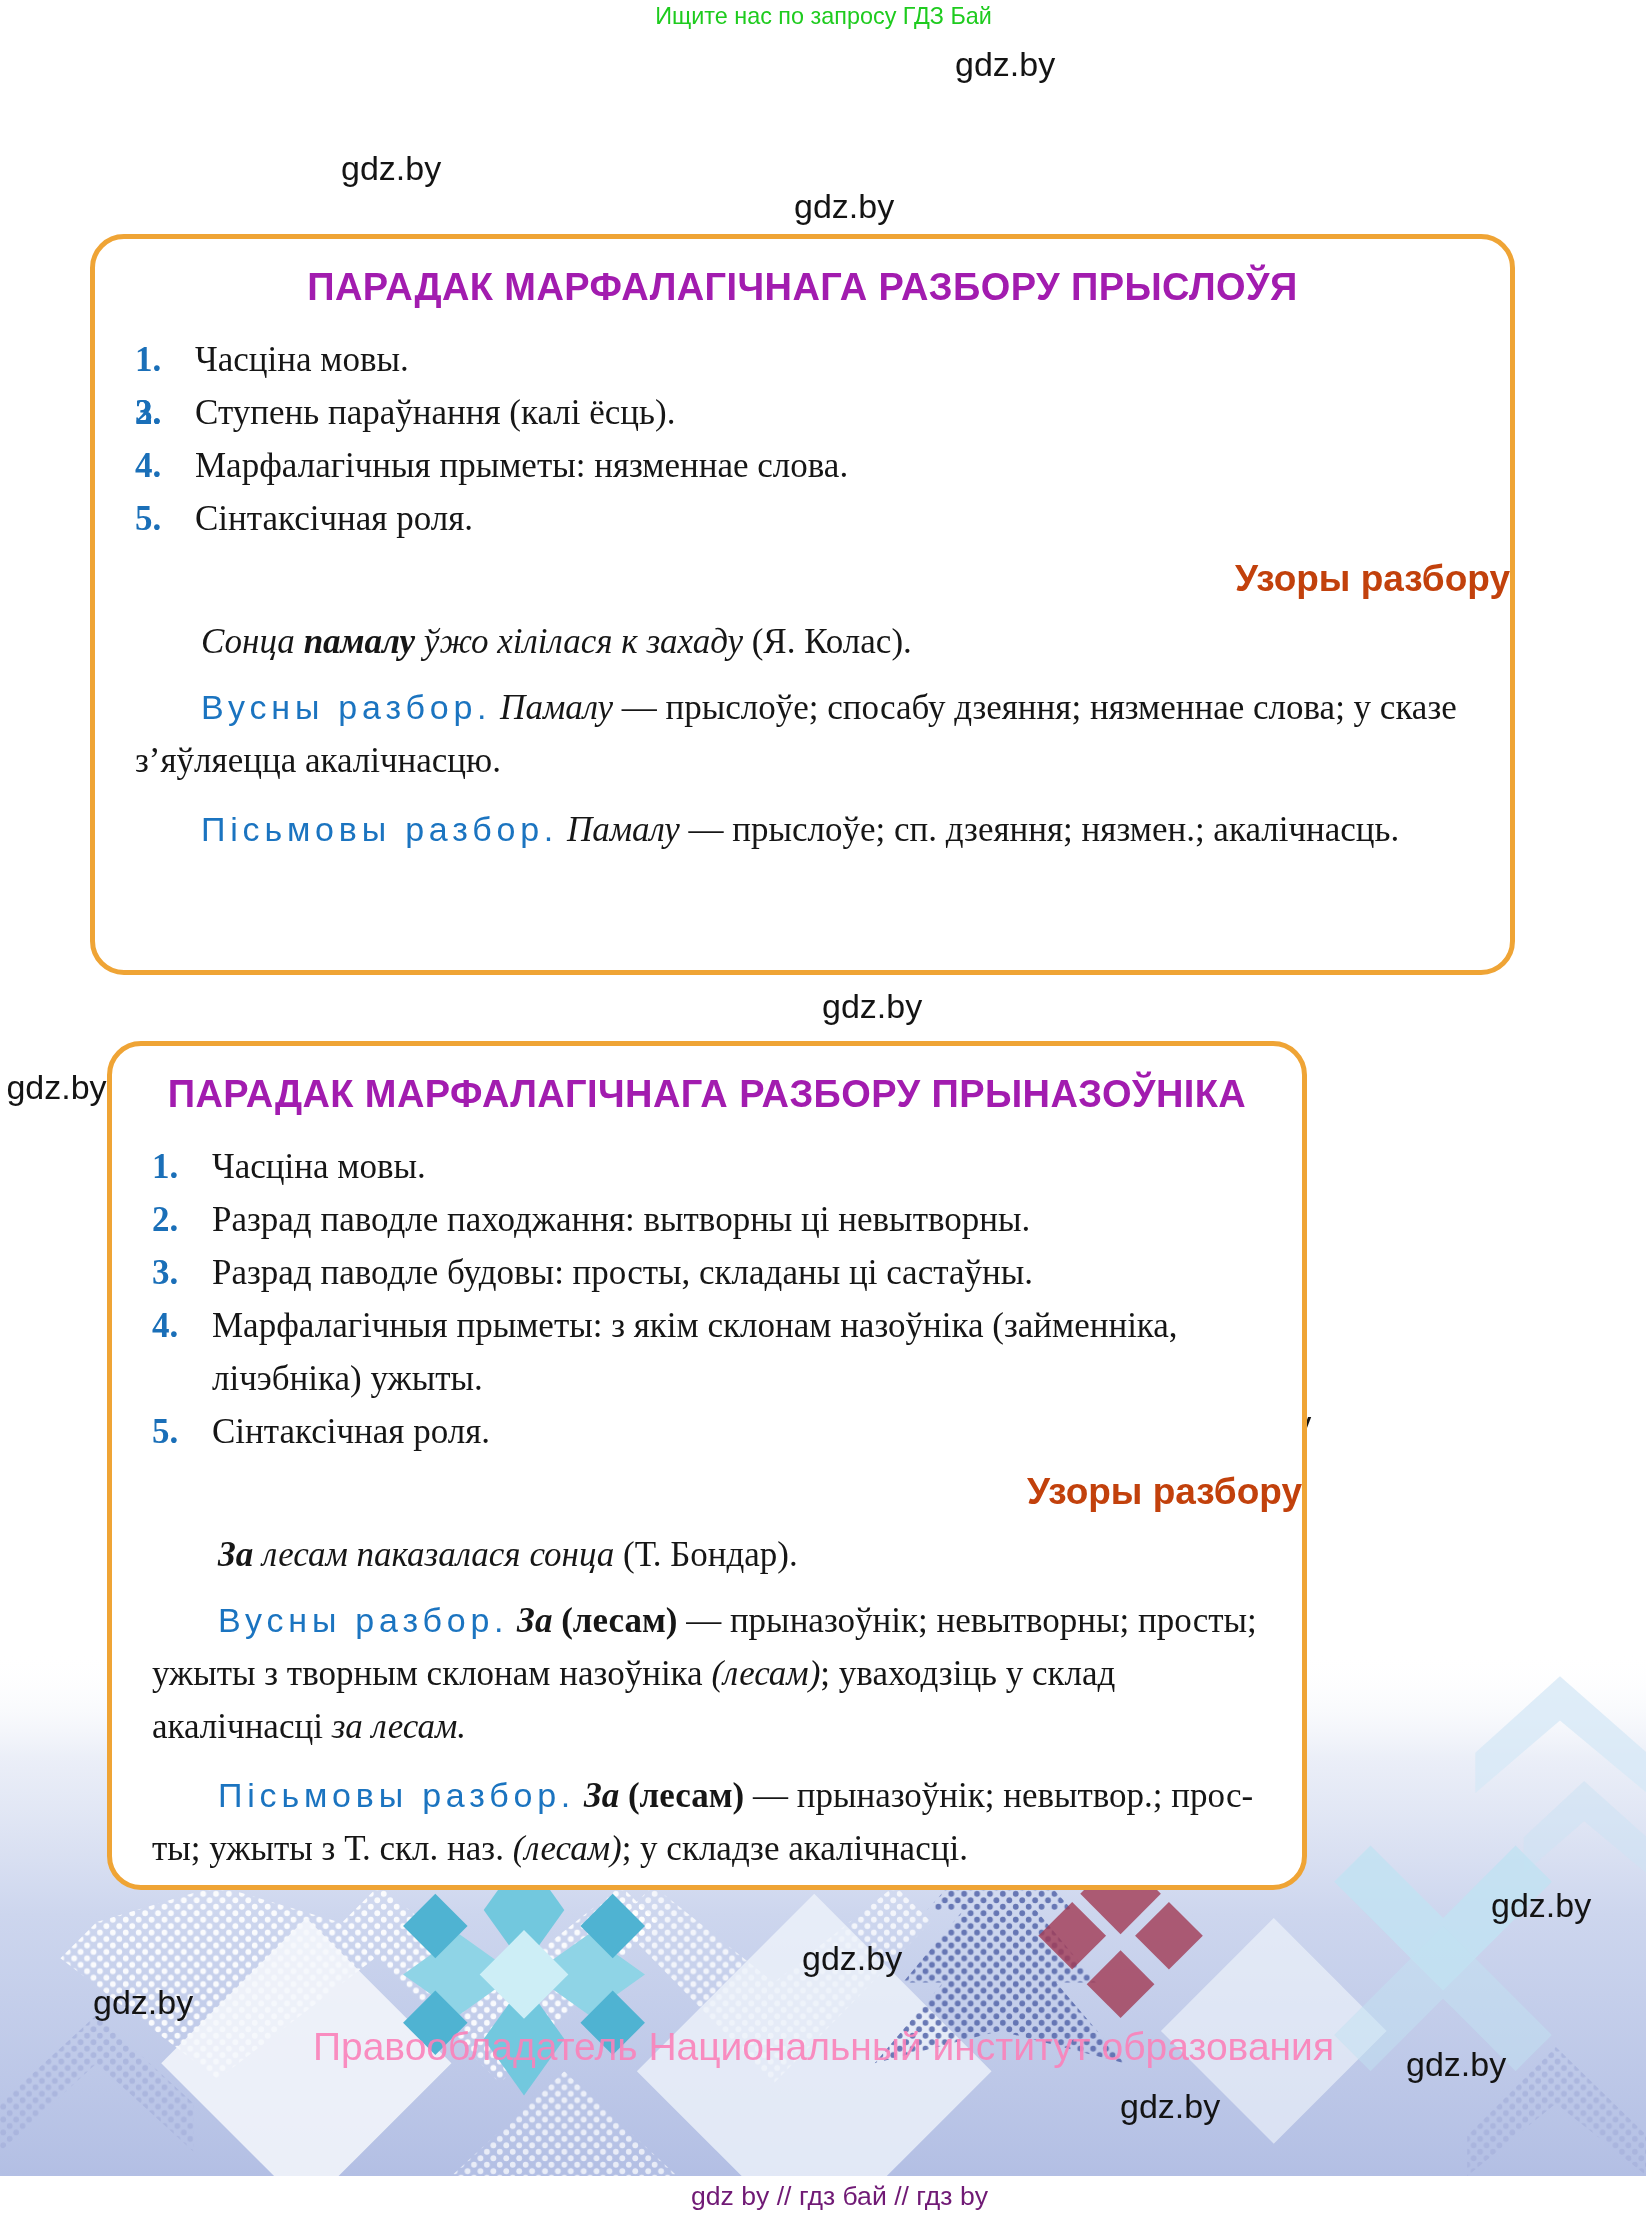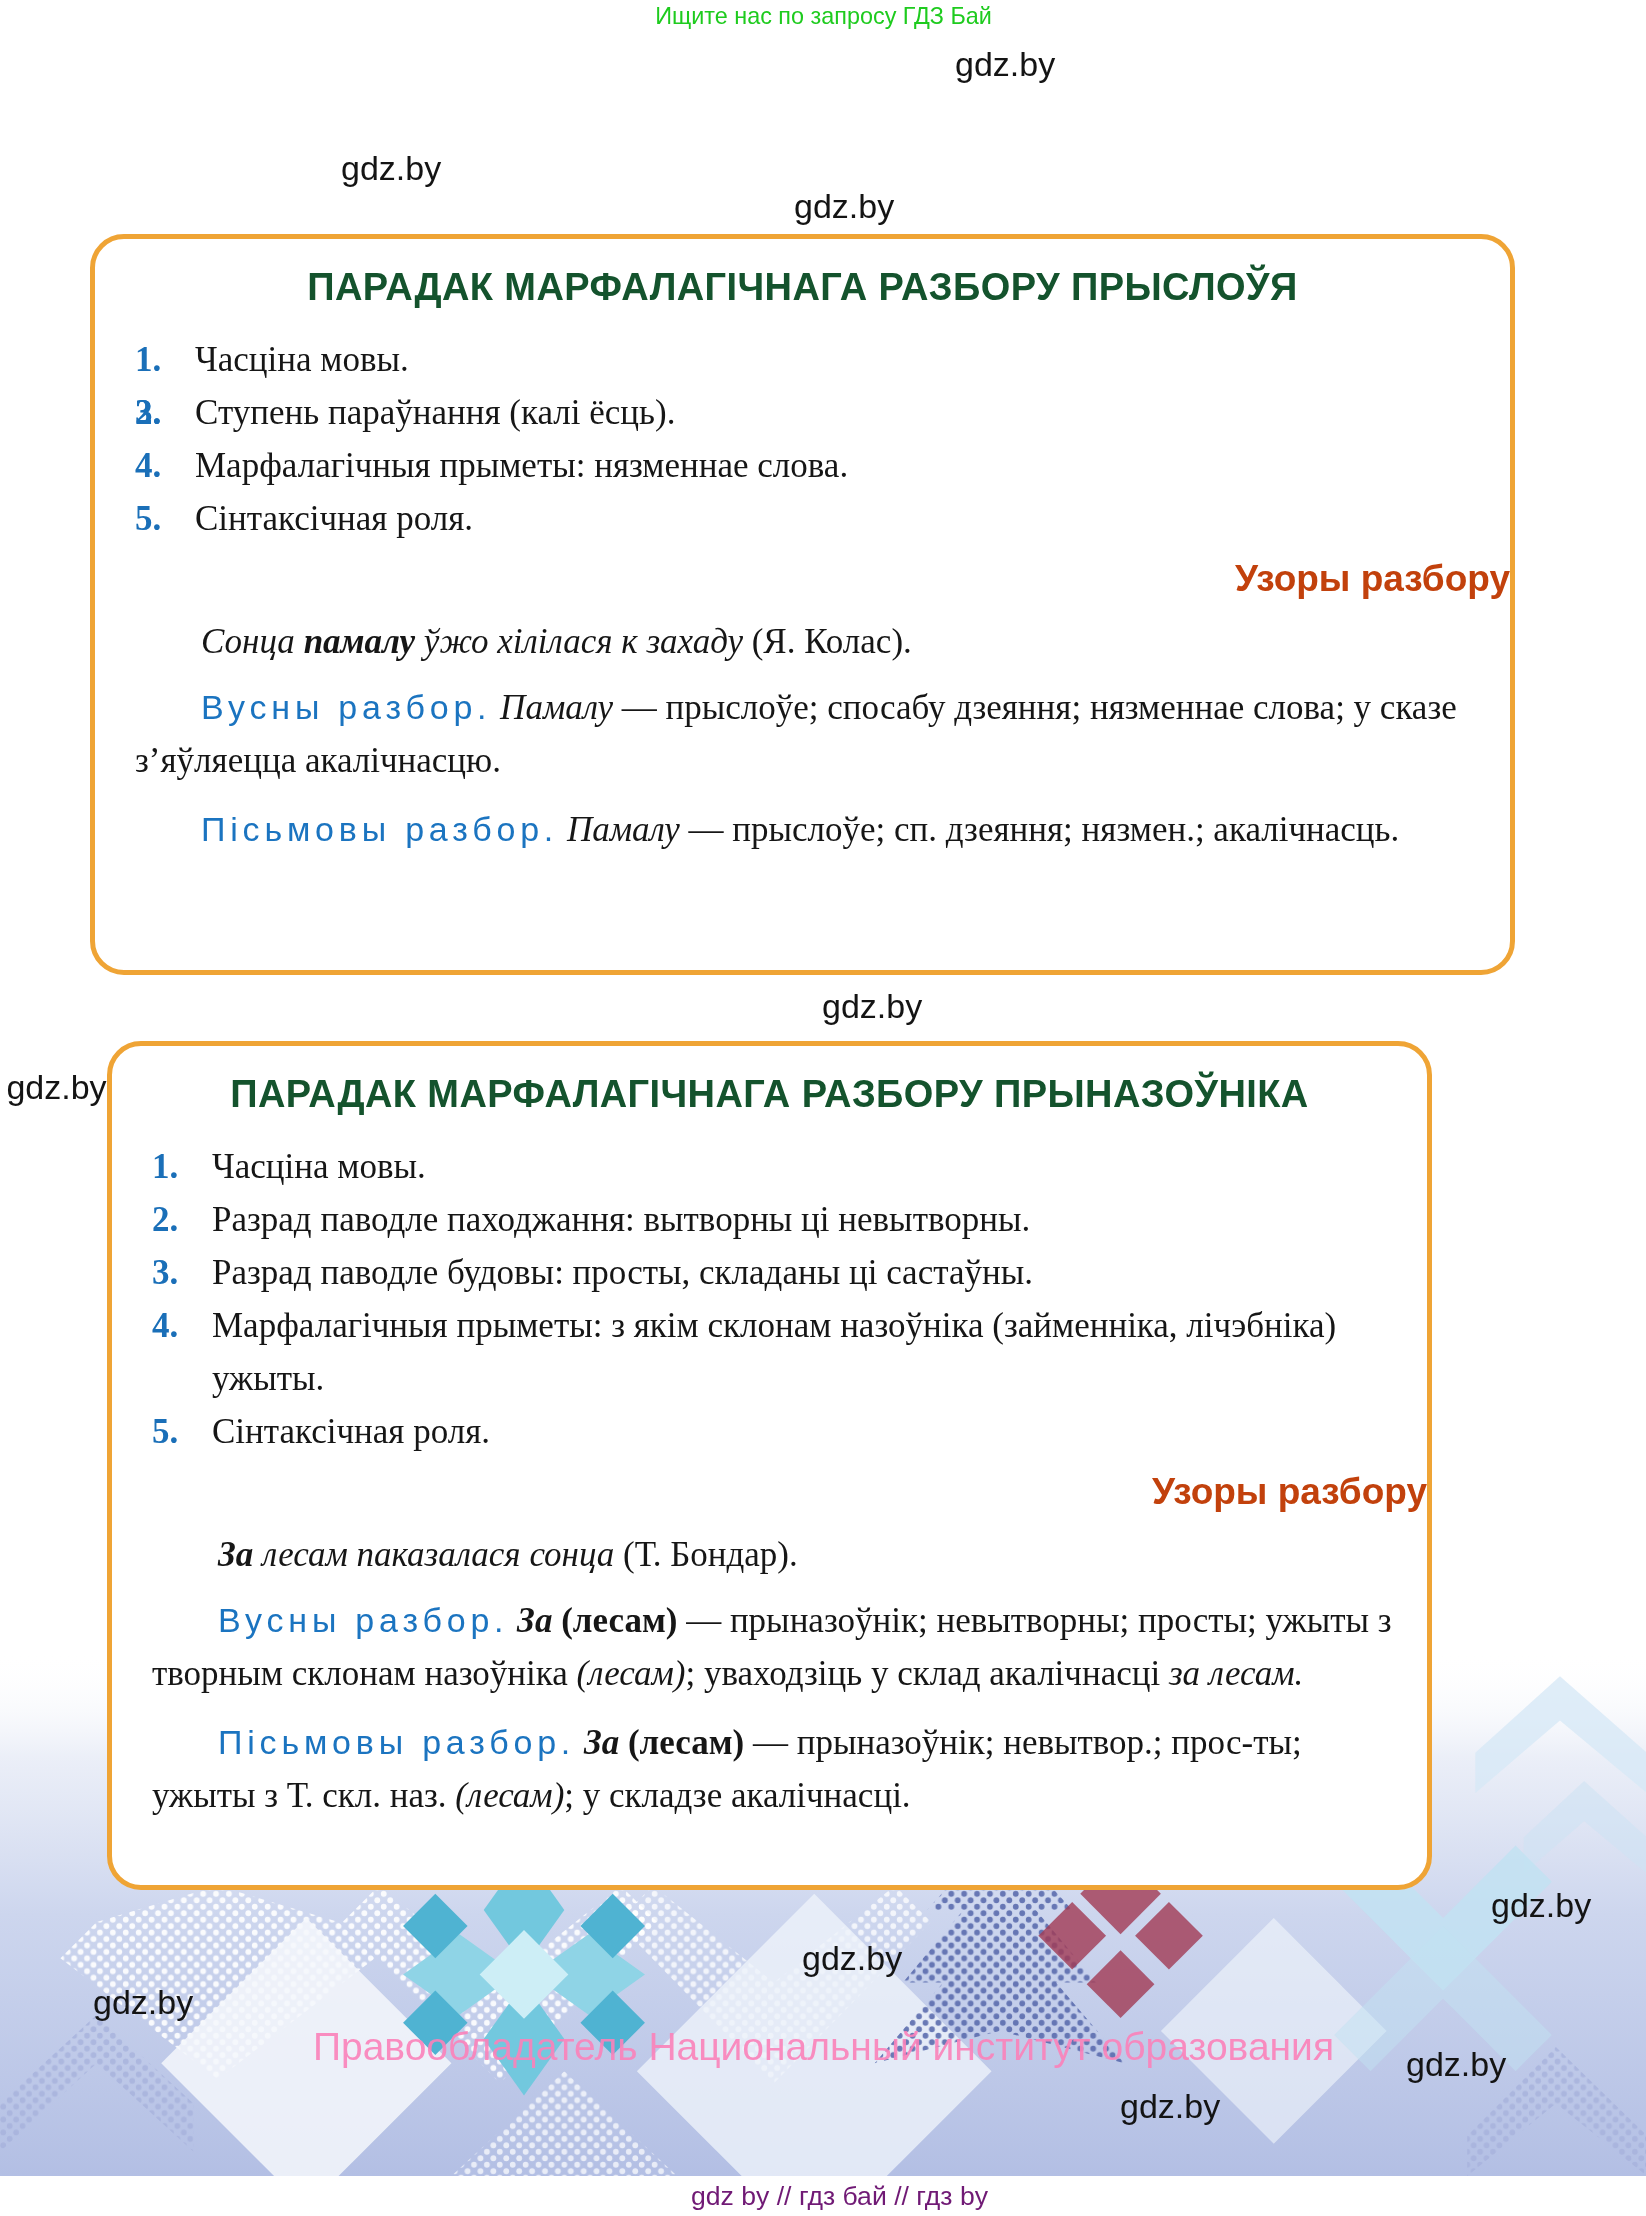--- a/index.html
+++ b/index.html
@@ -6,23 +6,23 @@
   .page{position:relative;width:1647px;height:2216px;background:#ffffff;
         font-family:"Liberation Serif",serif;overflow:hidden;}
   .topnote{position:absolute;top:3.2px;left:0;width:100%;text-align:center;
            font-family:"Liberation Sans",sans-serif;font-size:23.4px;color:#1ecb1e;}
   .wm{position:absolute;font-family:"Liberation Sans",sans-serif;font-size:34px;
       color:#141414;white-space:nowrap;}
   .ornament{position:absolute;left:0;top:1652px;width:1647px;height:524px;}
   .bx{position:absolute;background:#ffffff;border:5.6px solid #efa435;
       border-radius:34px;overflow:hidden;box-sizing:border-box;}
   #box1{left:90px;top:234px;width:1425px;height:741px;}
-  #box2{left:107px;top:1041px;width:1325px;height:849px;}
+  #box2{left:107px;top:1041px;width:1200px;height:849px;}
   .bx-title{margin-top:27px;text-align:center;font-family:"Liberation Sans",sans-serif;
-            font-weight:bold;font-size:38px;color:#14532d;letter-spacing:0.4px;}
+            font-weight:bold;font-size:38px;color:#a21caf;letter-spacing:0.4px;}
   .list{margin:24px 29px 0 40px;}
   .item{position:relative;padding-left:60px;font-size:35px;line-height:53px;color:#161616;}
   .num{position:absolute;left:0;top:0;font-weight:bold;color:#1a6fb8;}
   .uzory{margin-top:13px;text-align:right;font-family:"Liberation Sans",sans-serif;
          font-weight:bold;font-size:37px;color:#c2410c;}
   .example{margin:17.7px 29px 0 106px;font-size:35px;line-height:47px;
            font-style:italic;color:#161616;}
   .example .bw{font-weight:bold;}
   .auth{font-style:normal;}
   .para{margin:16px 34px 0 40px;text-indent:66px;font-size:35px;line-height:53px;color:#161616;}

